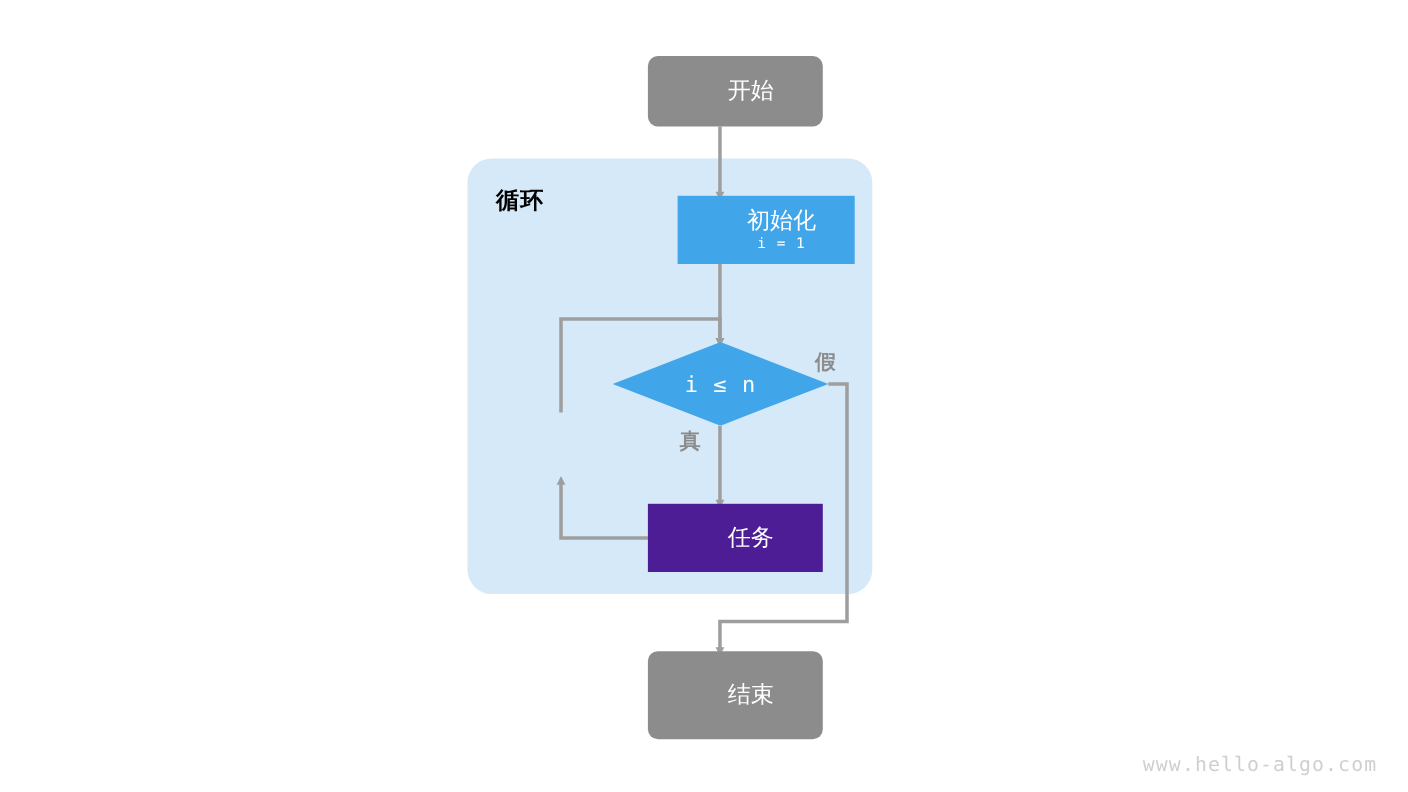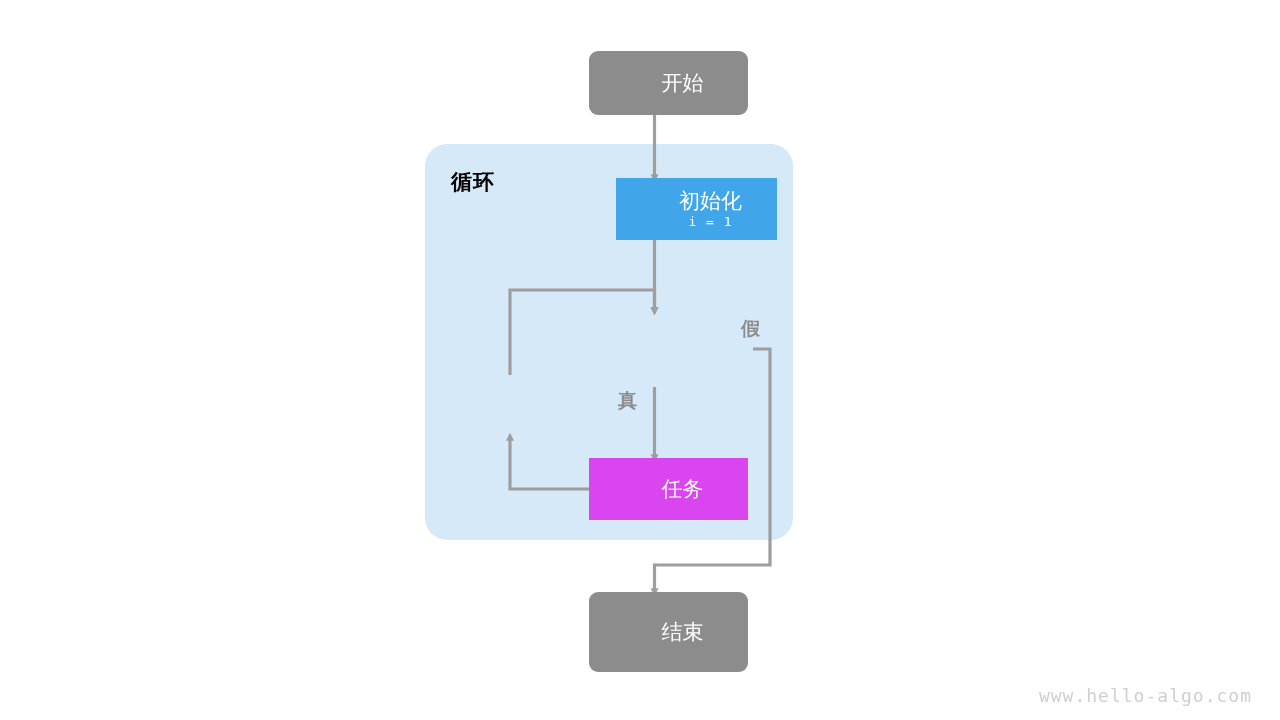--- a/index.html
+++ b/index.html
@@ -80,21 +80,21 @@
   }
 
   .node-terminal {
     background: #8c8c8c;
     border-radius: 9px;
   }
   .node-process {
     background: #41a5ea;
   }
   .node-task {
-    background: #d946ef;
+    background: #4c1d95;
   }
 
   #node-start  { left: 589px; top: 51px;  width: 131px; height: 64px; }
   #node-init   { left: 589px; top: 178px; width: 133px; height: 62px; margin-left: 27px; }
   #node-update { left: 443px; top: 375px; width: 134px; height: 62px; }
   #node-task   { left: 589px; top: 458px; width: 131px; height: 62px; }
   #node-end    { left: 589px; top: 592px; width: 131px; height: 80px; }
 
   
   #node-decision {
@@ -186,20 +186,24 @@
 
   <div class="node node-terminal" id="node-start">
     <span class="cn">开始</span>
   </div>
 
   <div class="node node-process" id="node-init">
     <span class="cn">初始化</span>
     <span class="code">i = 1</span>
   </div>
 
+  <div id="node-decision">
+    <div class="diamond-shape"></div>
+    <div class="diamond-text">i ≤ n</div>
+  </div>
 
   <div class="branch-label" id="label-true">真</div>
   <div class="branch-label" id="label-false">假</div>
 
 
   <div class="node node-task" id="node-task">
     <span class="cn">任务</span>
   </div>
 
   <div class="node node-terminal" id="node-end">

